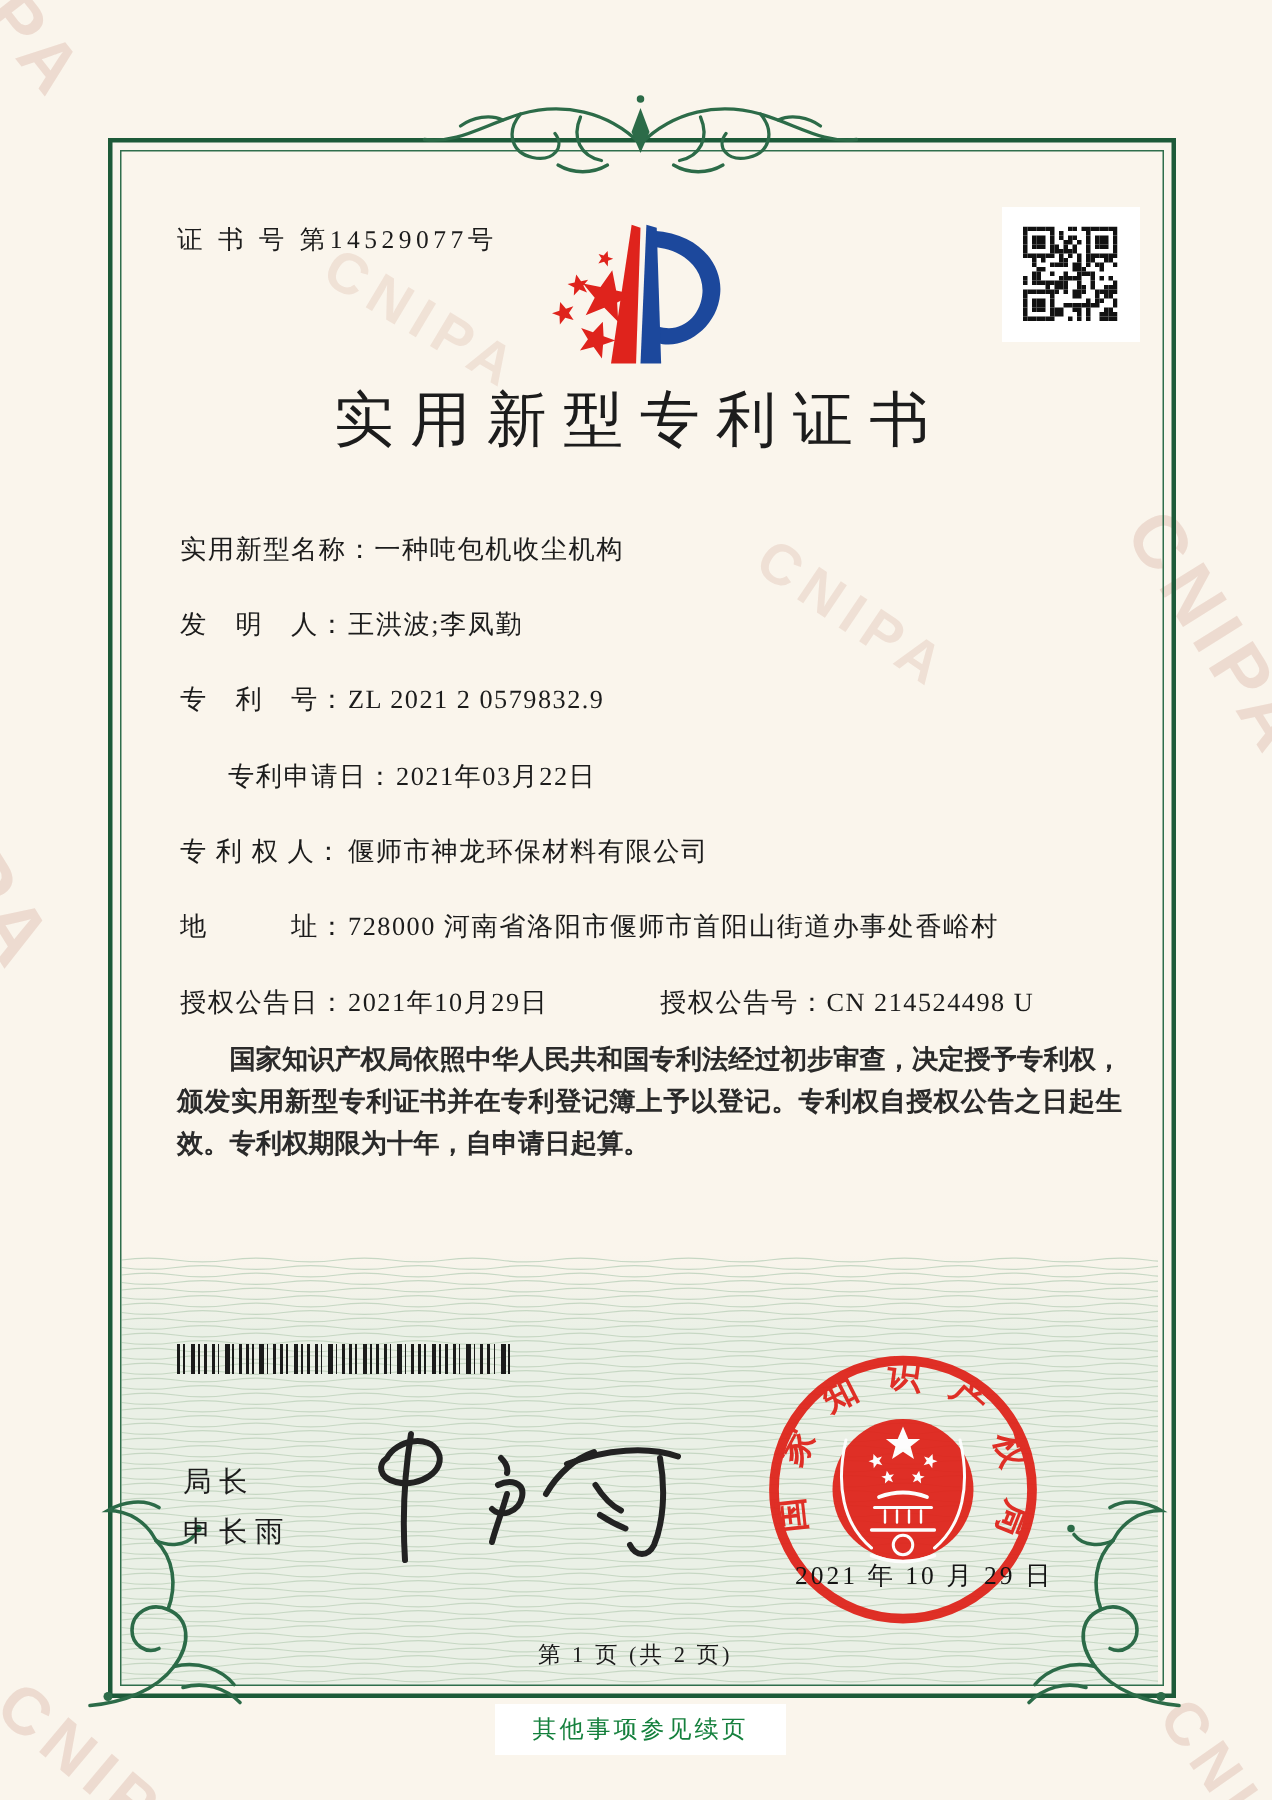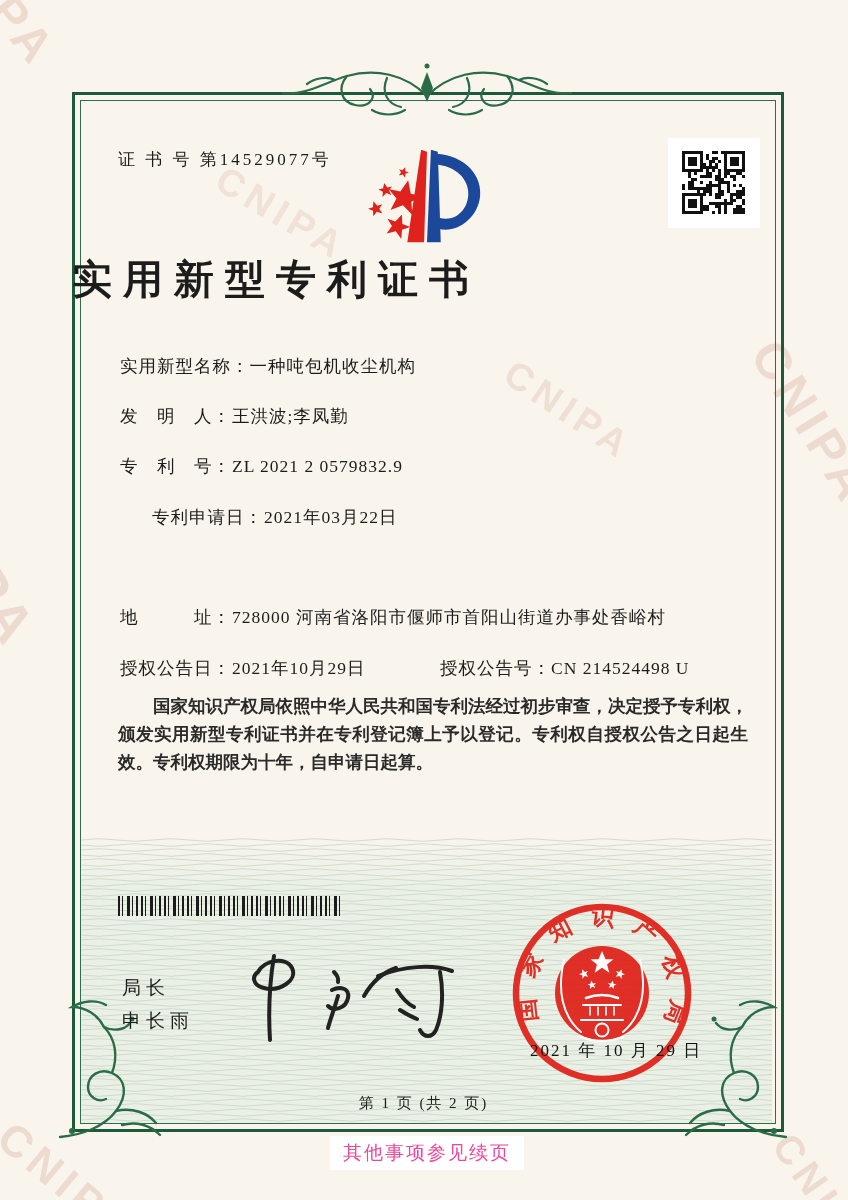--- a/index.html
+++ b/index.html
@@ -44,22 +44,22 @@
   .ornament{position:absolute;z-index:2;pointer-events:none;}
   .orn-top{left:277px;top:58px;}
   .orn-bl{left:52px;top:995px;}
   .orn-br{left:664px;top:995px;transform:scaleX(-1);}
   
   .cert-no{position:absolute;left:118px;top:148px;font-size:17px;letter-spacing:3px;z-index:3;}
   .qr-pad{position:absolute;left:668px;top:138px;width:92px;height:90px;background:#fff;z-index:3;}
   .qr-pad svg{position:absolute;left:14px;top:13px;}
   .logo{position:absolute;left:352px;top:140px;z-index:3;}
   .title{
-    position:absolute;left:72px;top:252px;width:709px;
-    font-size:40px;font-weight:bold;letter-spacing:11px;z-index:3;
+    position:absolute;left:72px;top:252px;width:709px;text-align:center;
+    font-size:40px;font-weight:normal;letter-spacing:11px;z-index:3;
   }
   
   .frow{position:absolute;left:120px;font-size:17.5px;letter-spacing:1px;z-index:3;white-space:nowrap;}
   .frow .flabel{display:inline-block;min-width:112px;}
   .f-name{top:354px;} .f-inv{top:404px;} .f-no{top:454px;}
   .f-file{top:505px;margin-left:32px;} .f-owner{top:555px;} .f-addr{top:605px;}
   .f-grant{top:656px;}
   .f-grantno{position:absolute;left:440px;top:656px;font-size:17.5px;letter-spacing:1px;z-index:3;white-space:nowrap;}
   
   .body-text{
@@ -79,21 +79,21 @@
   }
   .director-title{position:absolute;left:122px;top:975px;font-size:19px;letter-spacing:5px;z-index:3;}
   .director-name{position:absolute;left:122px;top:1008px;font-size:19px;letter-spacing:5px;z-index:3;}
   .signature{position:absolute;left:242px;top:938px;z-index:3;}
   .seal{position:absolute;left:507px;top:898px;z-index:4;opacity:.93;}
   .seal-date{position:absolute;left:530px;top:1039px;font-size:17px;letter-spacing:2px;color:#141414;z-index:5;font-family:Liberation Serif, serif;}
   .page-num{position:absolute;left:90px;top:1094px;width:667px;text-align:center;font-size:15px;letter-spacing:2px;z-index:3;}
   .note-box{
     position:absolute;left:330px;top:1136px;width:194px;height:34px;background:#ffffff;
     display:flex;align-items:center;justify-content:center;z-index:3;
-    font-size:19px;letter-spacing:2px;color:#ec4899;
+    font-size:16px;letter-spacing:2px;color:#15803d;
   }
 </style>
 </head>
 <body>
 
 <div class="page">
 
   <div class="band">
     <svg id="gsvg" width="691" height="288">
         <path d="M0 4 q18 -2.6 36 0 q18 2.6 36 0 q18 -2.6 36 0 q18 2.6 36 0 q18 -2.6 36 0 q18 2.6 36 0 q18 -2.6 36 0 q18 2.6 36 0 q18 -2.6 36 0 q18 2.6 36 0 q18 -2.6 36 0 q18 2.6 36 0 q18 -2.6 36 0 q18 2.6 36 0 q18 -2.6 36 0 q18 2.6 36 0 q18 -2.6 36 0 q18 2.6 36 0 q18 -2.6 36 0 q18 2.6 36 0" stroke="#c6d7c3" stroke-width="0.8" fill="none"></path>
@@ -476,20 +476,23 @@
   </div>
   <div class="frow f-inv">
     <span class="flabel">发　明　人：</span><span class="fvalue">王洪波;李凤勤</span>
   </div>
   <div class="frow f-no">
     <span class="flabel">专　利　号：</span><span class="fvalue">ZL 2021 2 0579832.9</span>
   </div>
   <div class="frow f-file">
     <span class="flabel">专利申请日：</span><span class="fvalue">2021年03月22日</span>
   </div>
+  <div class="frow f-owner">
+    <span class="flabel">专 利 权 人：</span><span class="fvalue">偃师市神龙环保材料有限公司</span>
+  </div>
   <div class="frow f-addr">
     <span class="flabel">地　　　址：</span><span class="fvalue">728000 河南省洛阳市偃师市首阳山街道办事处香峪村</span>
   </div>
   <div class="frow f-grant">
     <span class="flabel">授权公告日：</span><span class="fvalue">2021年10月29日</span>
   </div>
   <div class="f-grantno">
     <span class="flabel">授权公告号：</span><span class="fvalue">CN 214524498 U</span>
   </div>
 

